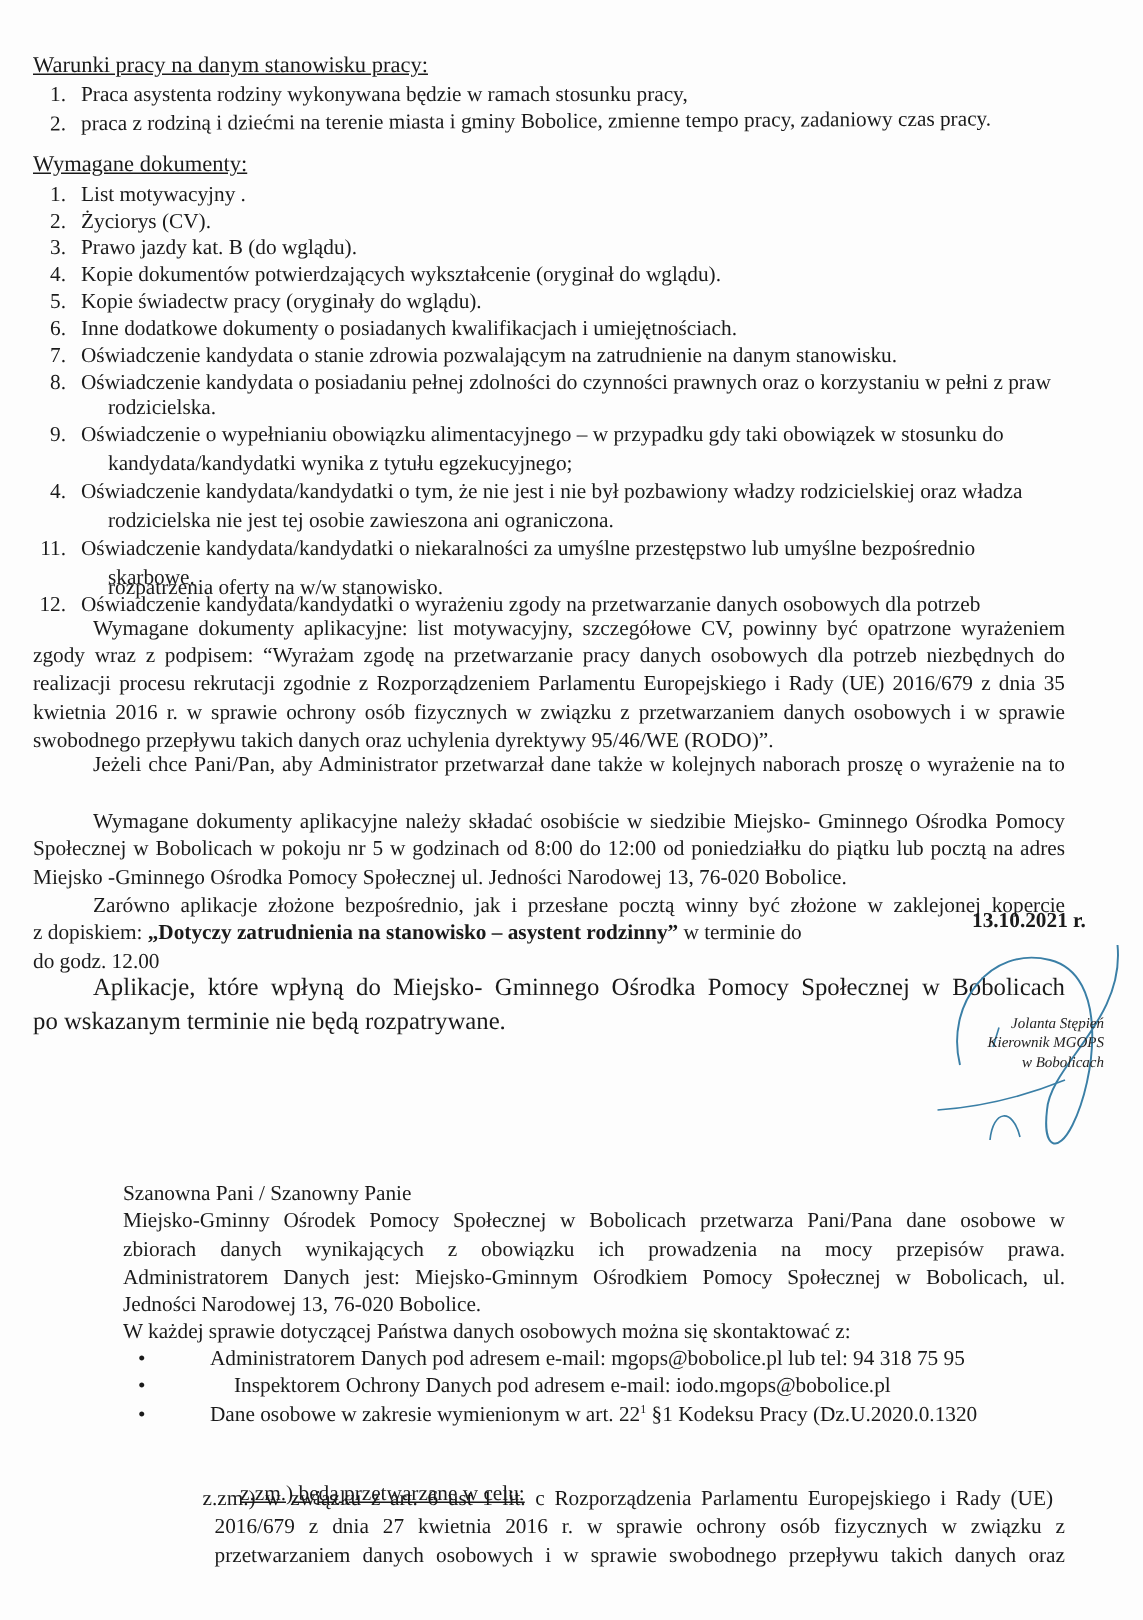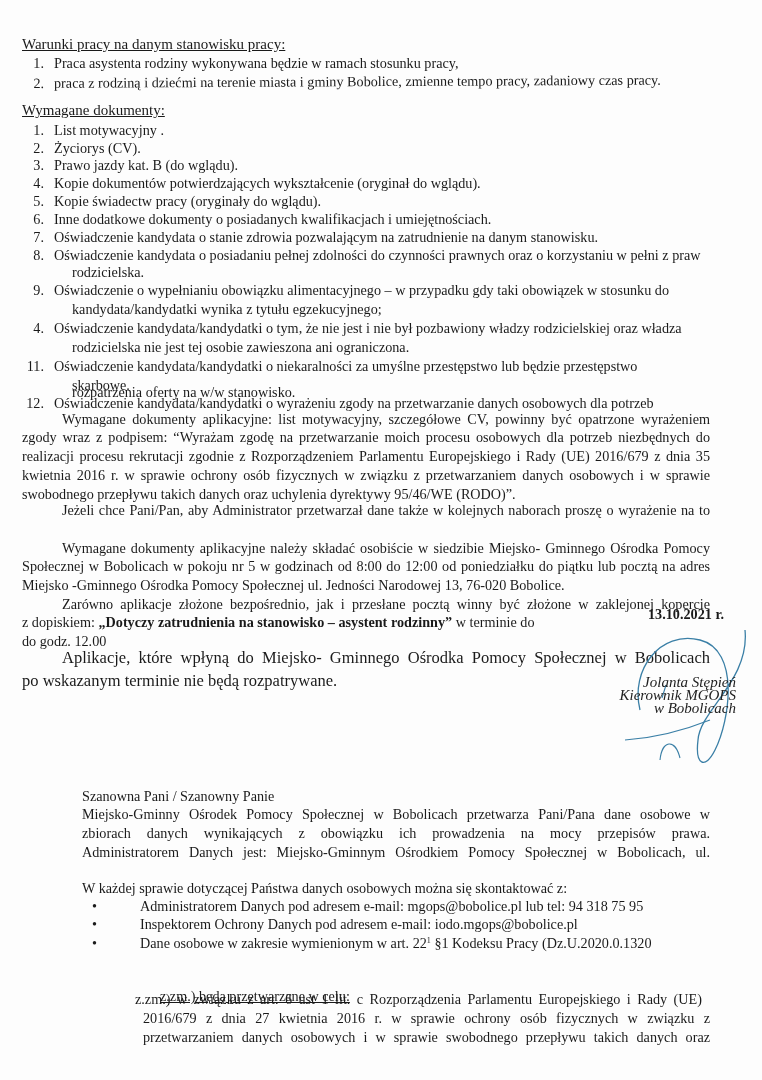--- a/index.html
+++ b/index.html
@@ -9,21 +9,21 @@
     color: #1a1a1a; font-size: 14.2px;
   }
   .page { position: absolute; left: 0; top: 0; width: 762px; height: 1080px; background: #fdfdfd; }
   .abs { position: absolute; white-space: nowrap; }
   .heading { text-decoration: underline; font-size: 15px; }
   .num { display: inline-block; width: 26px; text-align: right; margin-right: 10px; }
   .li { position: absolute; white-space: nowrap; }
   .cont { position: absolute; white-space: nowrap; }
   .just { position: absolute; text-align: justify; text-align-last: justify; white-space: normal; }
   b, .bold { font-weight: bold; }
-  .sig-text { position: absolute; font-style: italic; font-size: 15px; text-align: right; line-height: 13px; color: #222; }
+  .sig-text { position: absolute; font-style: italic; font-size: 10px; text-align: right; line-height: 13px; color: #222; }
   .bullet { display: inline-block; width: 12px; }
   sup { font-size: 8px; vertical-align: 5px; }
 </style>
 </head>
 <body>
 
 <div class="page">
 
   <div class="abs heading" style="left:22px; top:36px;">Warunki pracy na danym stanowisku pracy:</div>
   <div class="li" style="left:18px; top:55px;"><span class="num">1.</span><span>Praca asystenta rodziny wykonywana będzie w ramach stosunku pracy,</span></div>
@@ -36,30 +36,30 @@
   <div class="li" style="left:18px; top:175px;"><span class="num">4.</span><span>Kopie dokumentów potwierdzających wykształcenie (oryginał do wglądu).</span></div>
   <div class="li" style="left:18px; top:193px;"><span class="num">5.</span><span>Kopie świadectw pracy (oryginały do wglądu).</span></div>
   <div class="li" style="left:18px; top:211px;"><span class="num">6.</span><span>Inne dodatkowe dokumenty o posiadanych kwalifikacjach i umiejętnościach.</span></div>
   <div class="li" style="left:18px; top:229px;"><span class="num">7.</span><span>Oświadczenie kandydata o stanie zdrowia pozwalającym na zatrudnienie na danym stanowisku.</span></div>
   <div class="li" style="left:18px; top:247px;"><span class="num">8.</span><span>Oświadczenie kandydata o posiadaniu pełnej zdolności do czynności prawnych oraz o korzystaniu w pełni z praw</span></div>
   <div class="cont" style="left:72px; top:264px;">rodzicielska.</div>
   <div class="li" style="left:18px; top:282px;"><span class="num">9.</span><span>Oświadczenie o wypełnianiu obowiązku alimentacyjnego – w przypadku gdy taki obowiązek w stosunku do</span></div>
   <div class="cont" style="left:72px; top:301px;">kandydata/kandydatki wynika z tytułu egzekucyjnego;</div>
   <div class="li" style="left:18px; top:320px;"><span class="num">4.</span><span>Oświadczenie kandydata/kandydatki  o tym, że nie jest i nie był pozbawiony władzy rodzicielskiej oraz władza</span></div>
   <div class="cont" style="left:72px; top:339px;">rodzicielska nie jest tej osobie zawieszona  ani ograniczona.</div>
-  <div class="li" style="left:18px; top:358px;"><span class="num">11.</span><span>Oświadczenie kandydata/kandydatki o niekaralności za umyślne przestępstwo lub będzie przestępstwo</span></div>
+  <div class="li" style="left:18px; top:358px;"><span class="num">11.</span><span>Oświadczenie kandydata/kandydatki o niekaralności za umyślne przestępstwo lub umyślne bezpośrednio</span></div>
   <div class="cont" style="left:72px; top:377px;">skarbowe.</div>
   <div class="li" style="left:18px; top:395px;"><span class="num">12.</span><span>Oświadczenie kandydata/kandydatki o wyrażeniu zgody na przetwarzanie danych osobowych dla potrzeb</span></div>
 
   <div class="cont" style="left:72px; top:386px; top:386px;"></div>
 
   <div class="cont" style="left:72px; top:384px;">rozpatrzenia oferty na w/w stanowisko.</div>
 
   <div class="just" style="left:62px; top:411px; width:648px;">Wymagane dokumenty aplikacyjne: list motywacyjny, szczegółowe CV, powinny być opatrzone wyrażeniem</div>
-  <div class="just" style="left:22px; top:429px; width:688px;">zgody wraz z podpisem: “Wyrażam zgodę na przetwarzanie moich procesu osobowych dla potrzeb niezbędnych do</div>
+  <div class="just" style="left:22px; top:429px; width:688px;">zgody wraz z podpisem: “Wyrażam zgodę na przetwarzanie pracy danych osobowych dla potrzeb niezbędnych do</div>
   <div class="just" style="left:22px; top:448px; width:688px;">realizacji procesu rekrutacji zgodnie z Rozporządzeniem Parlamentu Europejskiego i Rady (UE) 2016/679 z dnia 35</div>
   <div class="just" style="left:22px; top:467px; width:688px;">kwietnia 2016 r. w sprawie ochrony osób fizycznych w związku z przetwarzaniem danych osobowych i w sprawie</div>
   <div class="abs" style="left:22px; top:486px;">swobodnego przepływu takich danych oraz uchylenia dyrektywy 95/46/WE (RODO)”.</div>
 
   <div class="just" style="left:62px; top:502px; width:648px;">Jeżeli chce Pani/Pan, aby Administrator przetwarzał dane także w kolejnych naborach proszę o wyrażenie na to</div>
 
   <div class="just" style="left:62px; top:540px; width:648px;">Wymagane dokumenty aplikacyjne należy składać osobiście w siedzibie Miejsko- Gminnego Ośrodka Pomocy</div>
   <div class="just" style="left:22px; top:558px; width:688px;">Społecznej w Bobolicach w pokoju nr 5  w godzinach od 8:00 do 12:00  od poniedziałku do piątku lub pocztą na adres</div>
   <div class="abs" style="left:22px; top:577px;">Miejsko -Gminnego Ośrodka Pomocy Społecznej ul. Jedności Narodowej 13, 76-020 Bobolice.</div>
 
@@ -80,27 +80,28 @@
   <div class="sig-text" style="left:618px; top:676px; width:118px;">
     <div>Jolanta Stępień</div>
     <div>Kierownik MGOPS</div>
     <div>w Bobolicach</div>
   </div>
 
   <div class="abs" style="left:82px; top:788px;">Szanowna Pani / Szanowny Panie</div>
   <div class="just" style="left:82px; top:806px; width:628px;">Miejsko-Gminny Ośrodek Pomocy Społecznej w Bobolicach przetwarza Pani/Pana dane osobowe w</div>
   <div class="just" style="left:82px; top:844px; width:628px;">Administratorem Danych jest: Miejsko-Gminnym Ośrodkiem Pomocy Społecznej w Bobolicach, ul.</div>
   <div class="just" style="left:82px; top:825px; width:628px;">zbiorach danych wynikających z obowiązku ich prowadzenia na mocy przepisów prawa.</div>
+  <div class="abs" style="left:82px; top:862px;">Jedności Narodowej 13, 76-020 Bobolice.</div>
   <div class="abs" style="left:82px; top:880px;">W każdej sprawie dotyczącej Państwa danych osobowych można się skontaktować z:</div>
 
   <div class="abs" style="left:92px; top:898px;">
     <span class="bullet">•</span><span style="margin-left:36px;">Administratorem Danych pod adresem e-mail: mgops@bobolice.pl lub tel: 94 318 75 95</span>
   </div>
   <div class="abs" style="left:92px; top:916px;">
-    <span class="bullet">•</span><span style="margin-left:36px;">Inspektorem Ochrony Danych pod adresem e-mail: iodo.mgops@bobolice.pl</span>
+    <span class="bullet">•</span><span style="margin-left:52px;">Inspektorem Ochrony Danych pod adresem e-mail: iodo.mgops@bobolice.pl</span>
   </div>
   <div class="abs" style="left:92px; top:935px;">
     <span class="bullet">•</span><span style="margin-left:36px;">Dane osobowe w zakresie wymienionym w art. 22</span><sup>1</sup><span> §1 Kodeksu Pracy (Dz.U.2020.0.1320</span>
   </div>
   <div class="abs" style="left:160px; top:988px;text-decoration:underline;">z.zm.) będą przetwarzane w celu:</div>
 
   <div class="just" style="left:135px; top:991px; width:567px;">z.zm.) w związku z art. 6 ust 1 lit. c Rozporządzenia Parlamentu Europejskiego i Rady (UE)</div>
   <div class="just" style="left:143px; top:1010px; width:567px;">2016/679 z dnia 27 kwietnia 2016 r. w sprawie ochrony osób fizycznych w związku z</div>
   <div class="just" style="left:143px; top:1029px; width:567px;">przetwarzaniem danych osobowych i w sprawie swobodnego przepływu takich danych oraz</div>
 </div>

